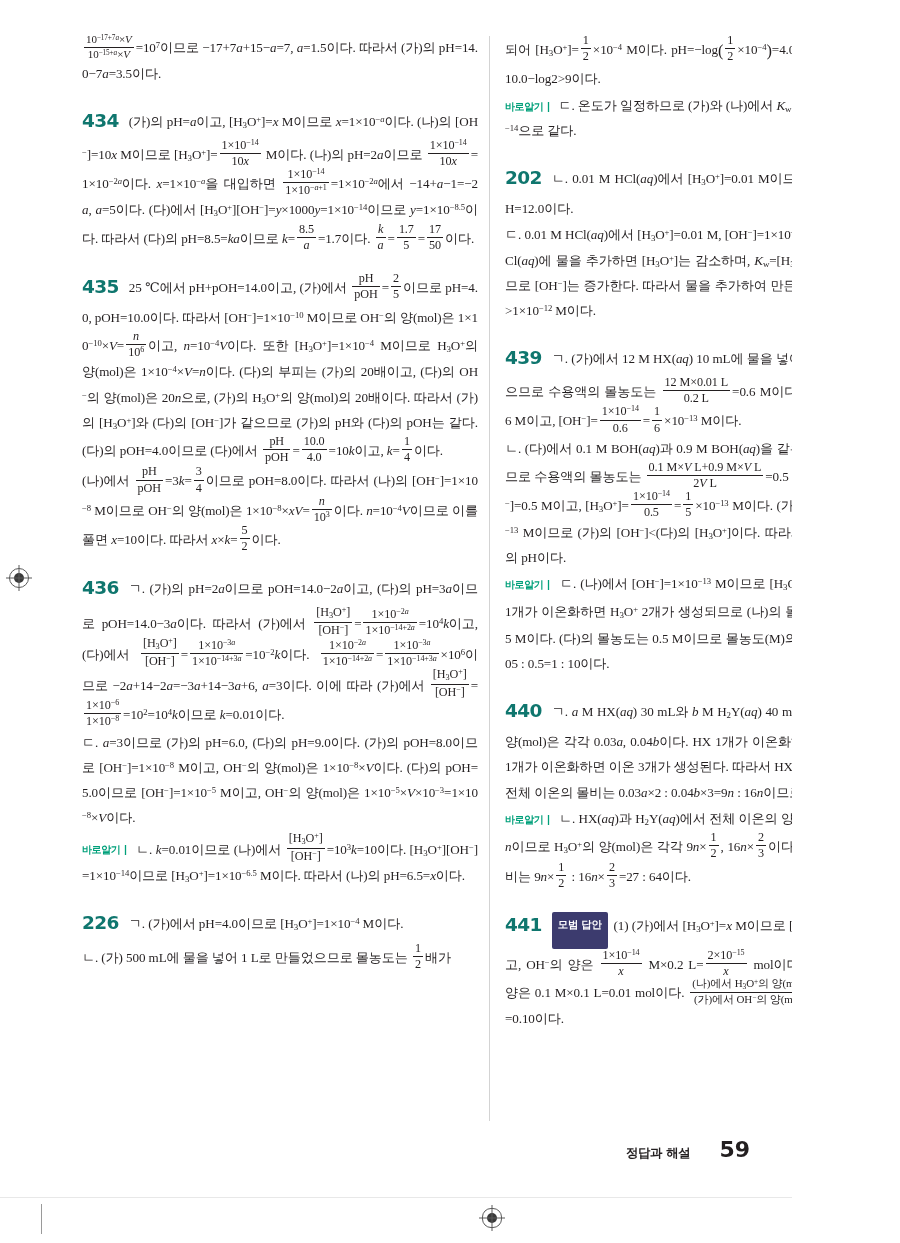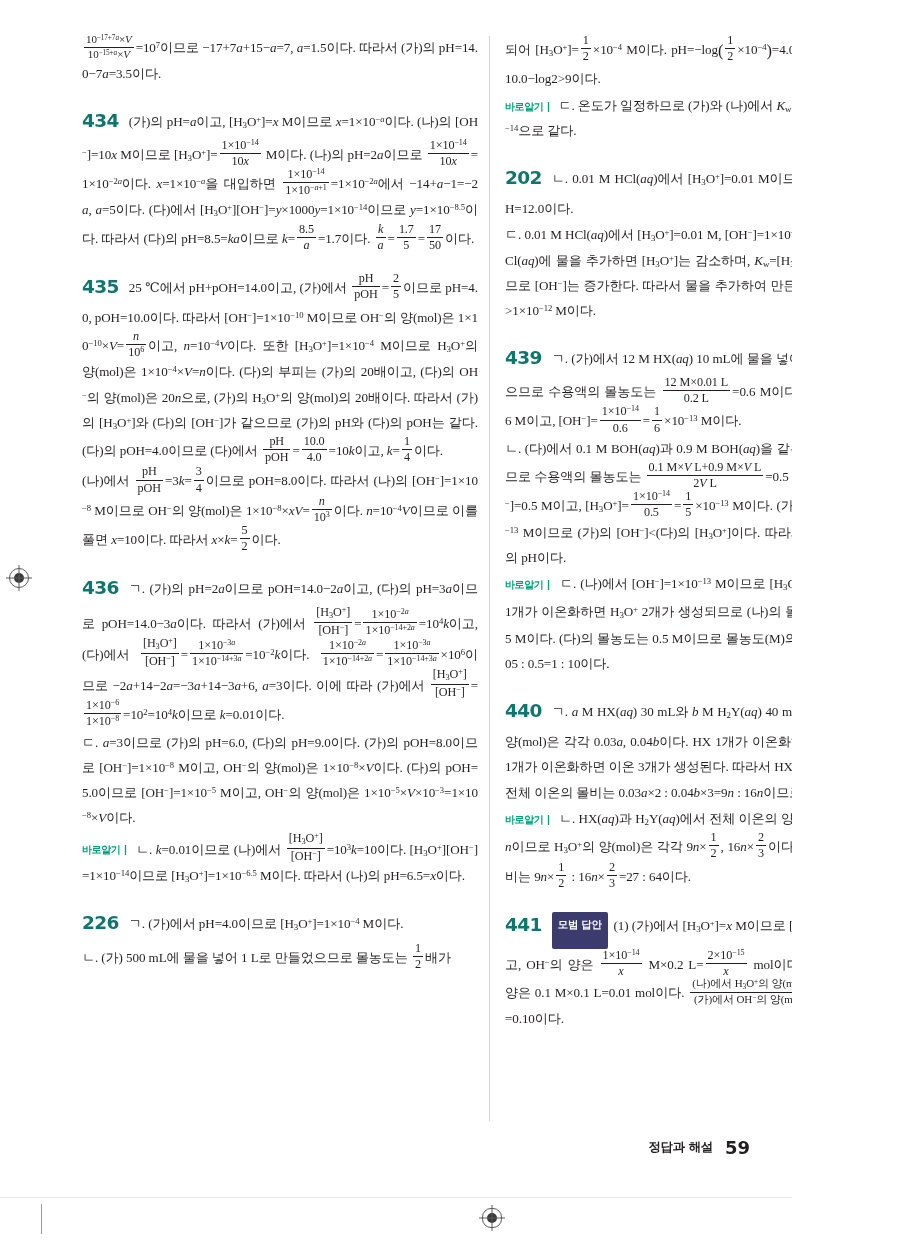--- a/index.html
+++ b/index.html
@@ -164,34 +164,34 @@
     font-family: "DejaVu Sans", sans-serif;
     margin: 0 1px;
   }
 
   
   .page-footer {
     position: absolute;
     right: 42px;
     top: 1137px;
     display: flex;
-    align-items: center;
-    gap: 12px;
+    align-items: flex-end;
+    gap: 29px;
   }
   .footer-label {
     font-family: "DejaVu Sans", sans-serif;
     font-weight: bold;
     font-size: 12.4px;
     color: #231f20;
     letter-spacing: -0.3px;
   }
   .footer-pageno {
     font-family: "DejaVu Sans", sans-serif;
     font-weight: bold;
-    font-size: 18px;
+    font-size: 22px;
     color: #231f20;
   }
 
   .print-bar {
     position: absolute;
     left: 0;
     top: 1197px;
     width: 900px;
     height: 46px;
     border-top: 1px solid #e8e8e8;

